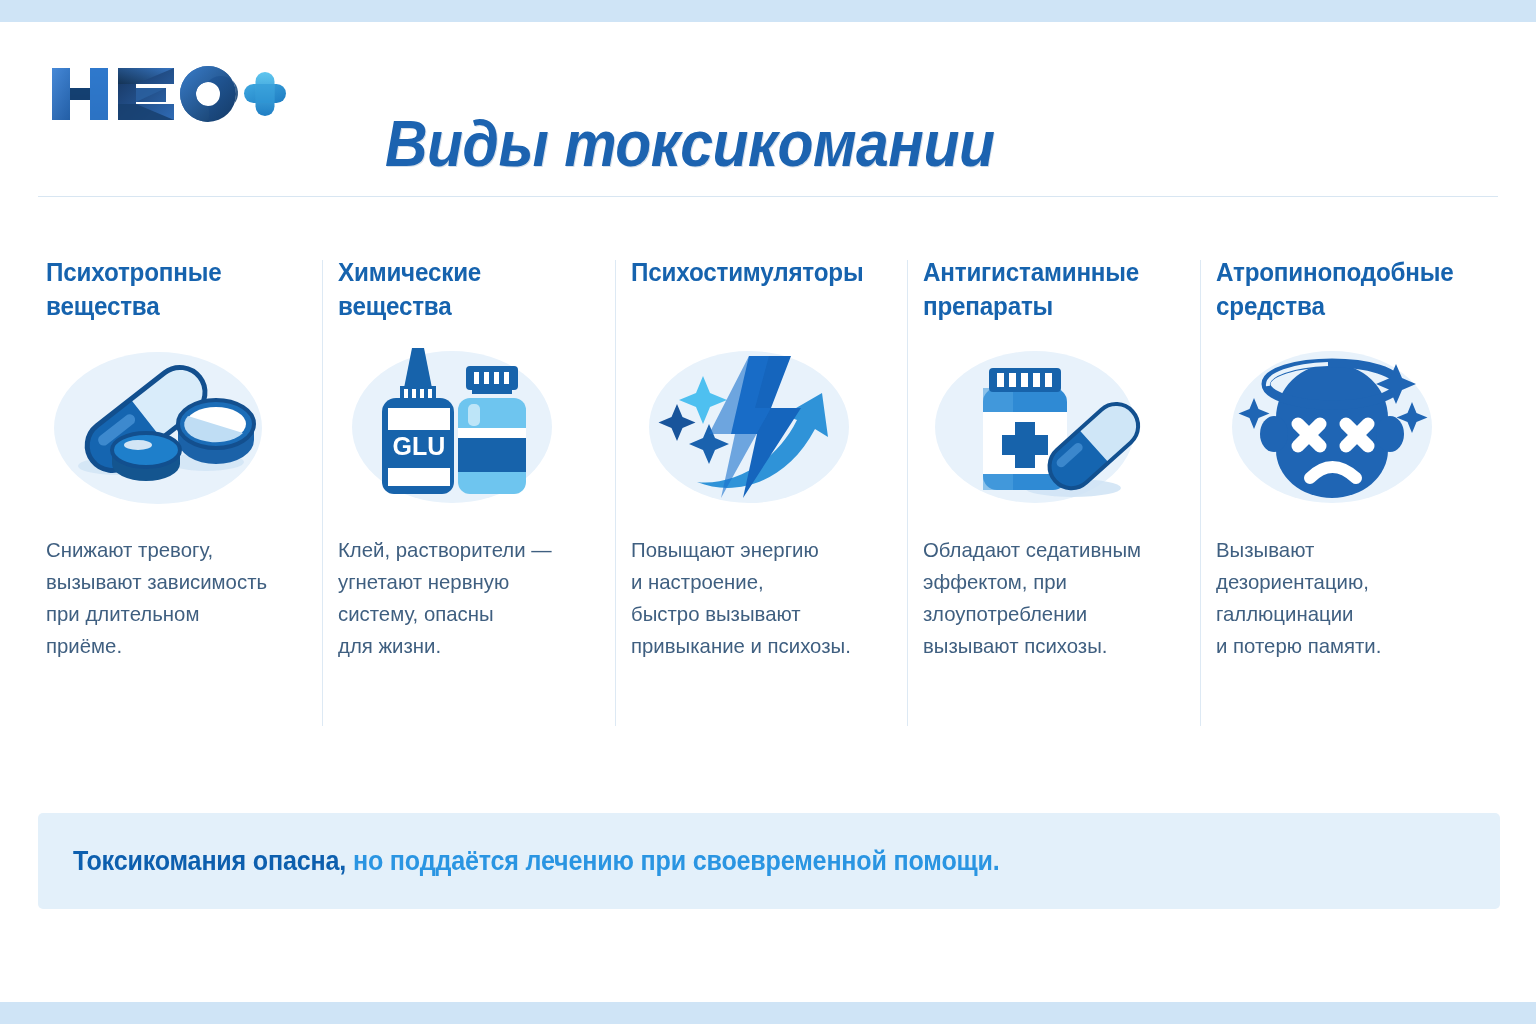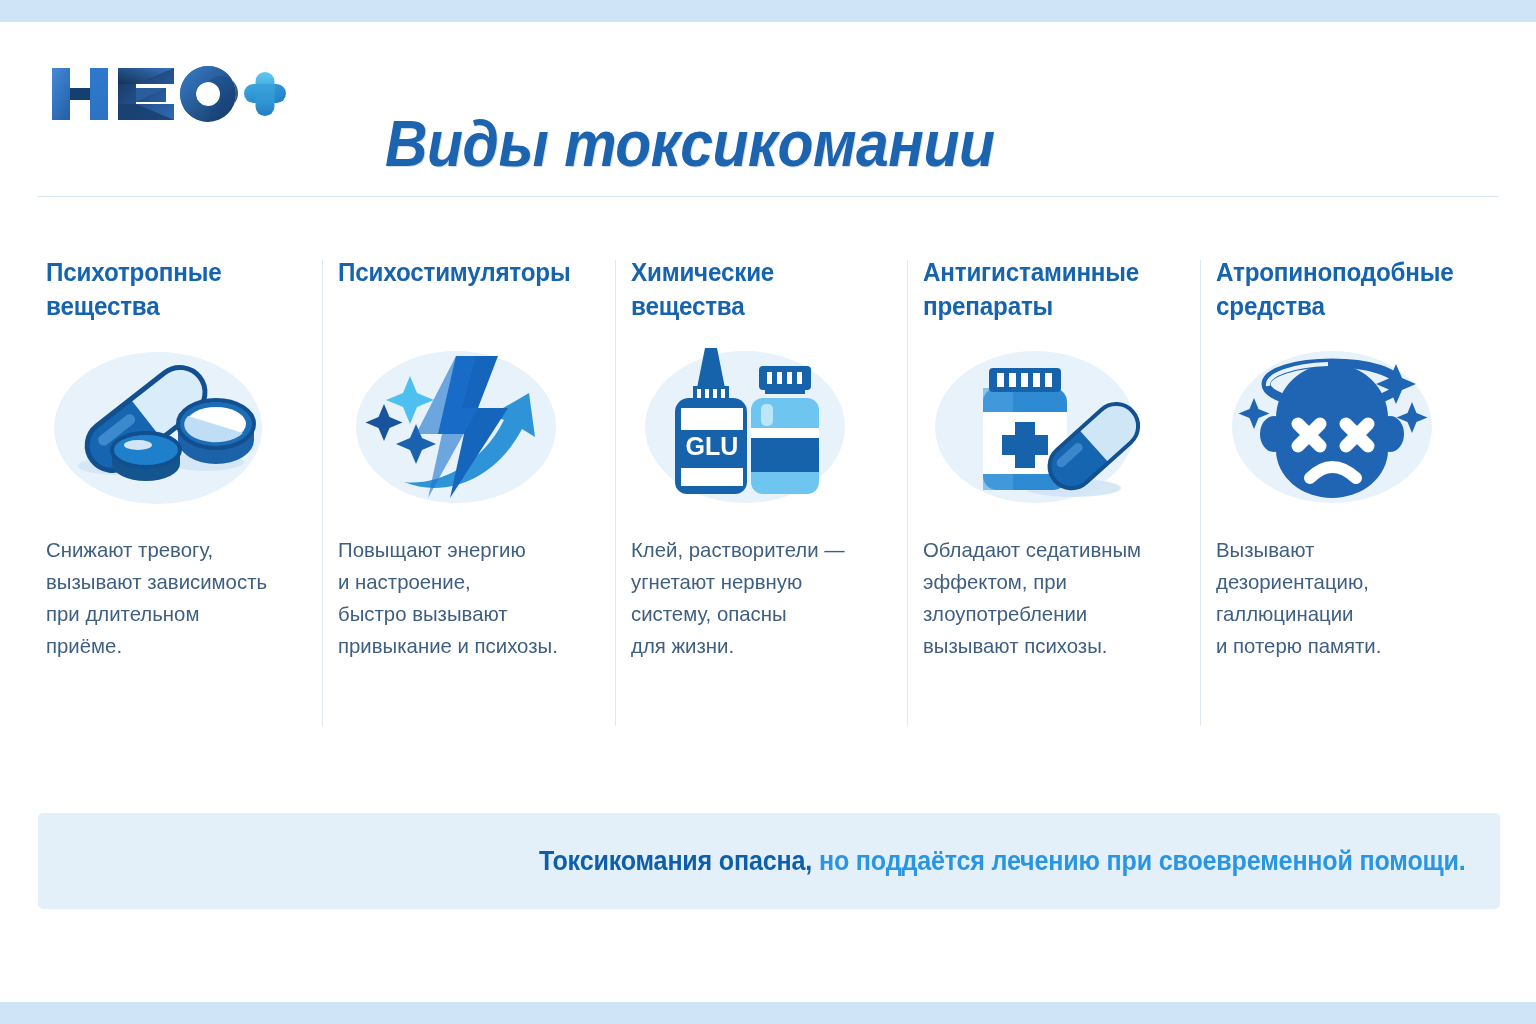--- a/index.html
+++ b/index.html
@@ -137,21 +137,21 @@
   .footer-banner {
     position: absolute;
     left: 38px;
     top: 813px;
     width: 1462px;
     height: 96px;
     background: #e3f0fa;
     border-radius: 5px;
     display: flex;
     align-items: center;
-    justify-content: flex-end;
+    justify-content: flex-start;
   }
   .footer-text {
     font-size: 27px;
     font-weight: bold;
     letter-spacing: -0.2px;
     transform: scaleX(0.93);
     transform-origin: center;
     white-space: nowrap;
   }
   .footer-strong { color: #0d5fae; }
@@ -258,42 +258,20 @@
             <ellipse cx="34" cy="16" rx="34" ry="17" fill="#1e7fcb"></ellipse>
             <ellipse cx="34" cy="16" rx="34" ry="17" fill="none" stroke="#124f8e" stroke-width="4"></ellipse>
             <ellipse cx="26" cy="11" rx="14" ry="5" fill="#ffffff" opacity="0.8"></ellipse>
           </g>
         </svg>
       </div>
       <div class="col-text">Снижают тревогу,
 вызывают зависимость
 при длительном
 приёме.</div>
-    </div>
-
-    <div class="col">
-      <div class="col-title">Психостимуляторы</div>
-      <div class="icon-wrap">
-        <svg width="250" height="170" viewBox="0 0 250 170" xmlns="http://www.w3.org/2000/svg">
-          <ellipse cx="118" cy="85" rx="100" ry="76" fill="#e8f2fb"></ellipse>
-
-          <path d="M72 34 l7 17 l17 7 l-17 7 l-7 17 l-7 -17 l-17 -7 l17 -7 Z" fill="#4ec0f0"></path>
-          <path d="M46 62 l5.5 13 l13 5.5 l-13 5.5 l-5.5 13 l-5.5 -13 l-13 -5.5 l13 -5.5 Z" fill="#18549b"></path>
-          <path d="M78 82 l6 14 l14 6 l-14 6 l-6 14 l-6 -14 l-14 -6 l14 -6 Z" fill="#1a62ae"></path>
-
-          <path d="M66 140 C96 144 142 126 166 78 l-13 -5 l38 -22 l6 44 l-13 -8 C156 140 106 156 66 140 Z" fill="#2f93d8"></path>
-
-          <path d="M118 14 h42 l-20 52 h30 l-58 90 l14 -64 h-26 Z" fill="#1565bd"></path>
-          <path d="M118 14 h20 l-14 52 h16 l-50 90 l14 -64 h-26 Z" fill="#1b72cd" opacity="0.6"></path>
-        </svg>
-      </div>
-      <div class="col-text">Повыщают энергию
-и настроение,
-быстро вызывают
-привыкание и психозы.</div>
     </div>
 
     <div class="col">
       <div class="col-title">Химические вещества</div>
       <div class="icon-wrap">
         <svg width="250" height="170" viewBox="0 0 250 170" xmlns="http://www.w3.org/2000/svg">
           <ellipse cx="114" cy="85" rx="100" ry="76" fill="#e8f2fb"></ellipse>
 
           <g>
             <rect x="120" y="56" width="68" height="96" rx="12" fill="#6ec5ef"></rect>
@@ -327,20 +305,42 @@
           </g>
         </svg>
       </div>
       <div class="col-text">Клей, растворители —
 угнетают нервную
 систему, опасны
 для жизни.</div>
     </div>
 
     <div class="col">
+      <div class="col-title">Психостимуляторы</div>
+      <div class="icon-wrap">
+        <svg width="250" height="170" viewBox="0 0 250 170" xmlns="http://www.w3.org/2000/svg">
+          <ellipse cx="118" cy="85" rx="100" ry="76" fill="#e8f2fb"></ellipse>
+
+          <path d="M72 34 l7 17 l17 7 l-17 7 l-7 17 l-7 -17 l-17 -7 l17 -7 Z" fill="#4ec0f0"></path>
+          <path d="M46 62 l5.5 13 l13 5.5 l-13 5.5 l-5.5 13 l-5.5 -13 l-13 -5.5 l13 -5.5 Z" fill="#18549b"></path>
+          <path d="M78 82 l6 14 l14 6 l-14 6 l-6 14 l-6 -14 l-14 -6 l14 -6 Z" fill="#1a62ae"></path>
+
+          <path d="M66 140 C96 144 142 126 166 78 l-13 -5 l38 -22 l6 44 l-13 -8 C156 140 106 156 66 140 Z" fill="#2f93d8"></path>
+
+          <path d="M118 14 h42 l-20 52 h30 l-58 90 l14 -64 h-26 Z" fill="#1565bd"></path>
+          <path d="M118 14 h20 l-14 52 h16 l-50 90 l14 -64 h-26 Z" fill="#1b72cd" opacity="0.6"></path>
+        </svg>
+      </div>
+      <div class="col-text">Повыщают энергию
+и настроение,
+быстро вызывают
+привыкание и психозы.</div>
+    </div>
+
+    <div class="col">
       <div class="col-title">Антигистаминные препараты</div>
       <div class="icon-wrap">
         <svg width="250" height="170" viewBox="0 0 250 170" xmlns="http://www.w3.org/2000/svg">
           <ellipse cx="112" cy="85" rx="100" ry="76" fill="#e8f2fb"></ellipse>
           <ellipse cx="150" cy="146" rx="48" ry="9" fill="#cfe3f5" opacity="0.85"></ellipse>
 
           <g>
             <rect x="60" y="46" width="84" height="102" rx="14" fill="#2f8ad4"></rect>
             <rect x="60" y="46" width="30" height="102" fill="#4ea2e0" opacity="0.6"></rect>
             <rect x="60" y="70" width="84" height="62" fill="#ffffff"></rect>

